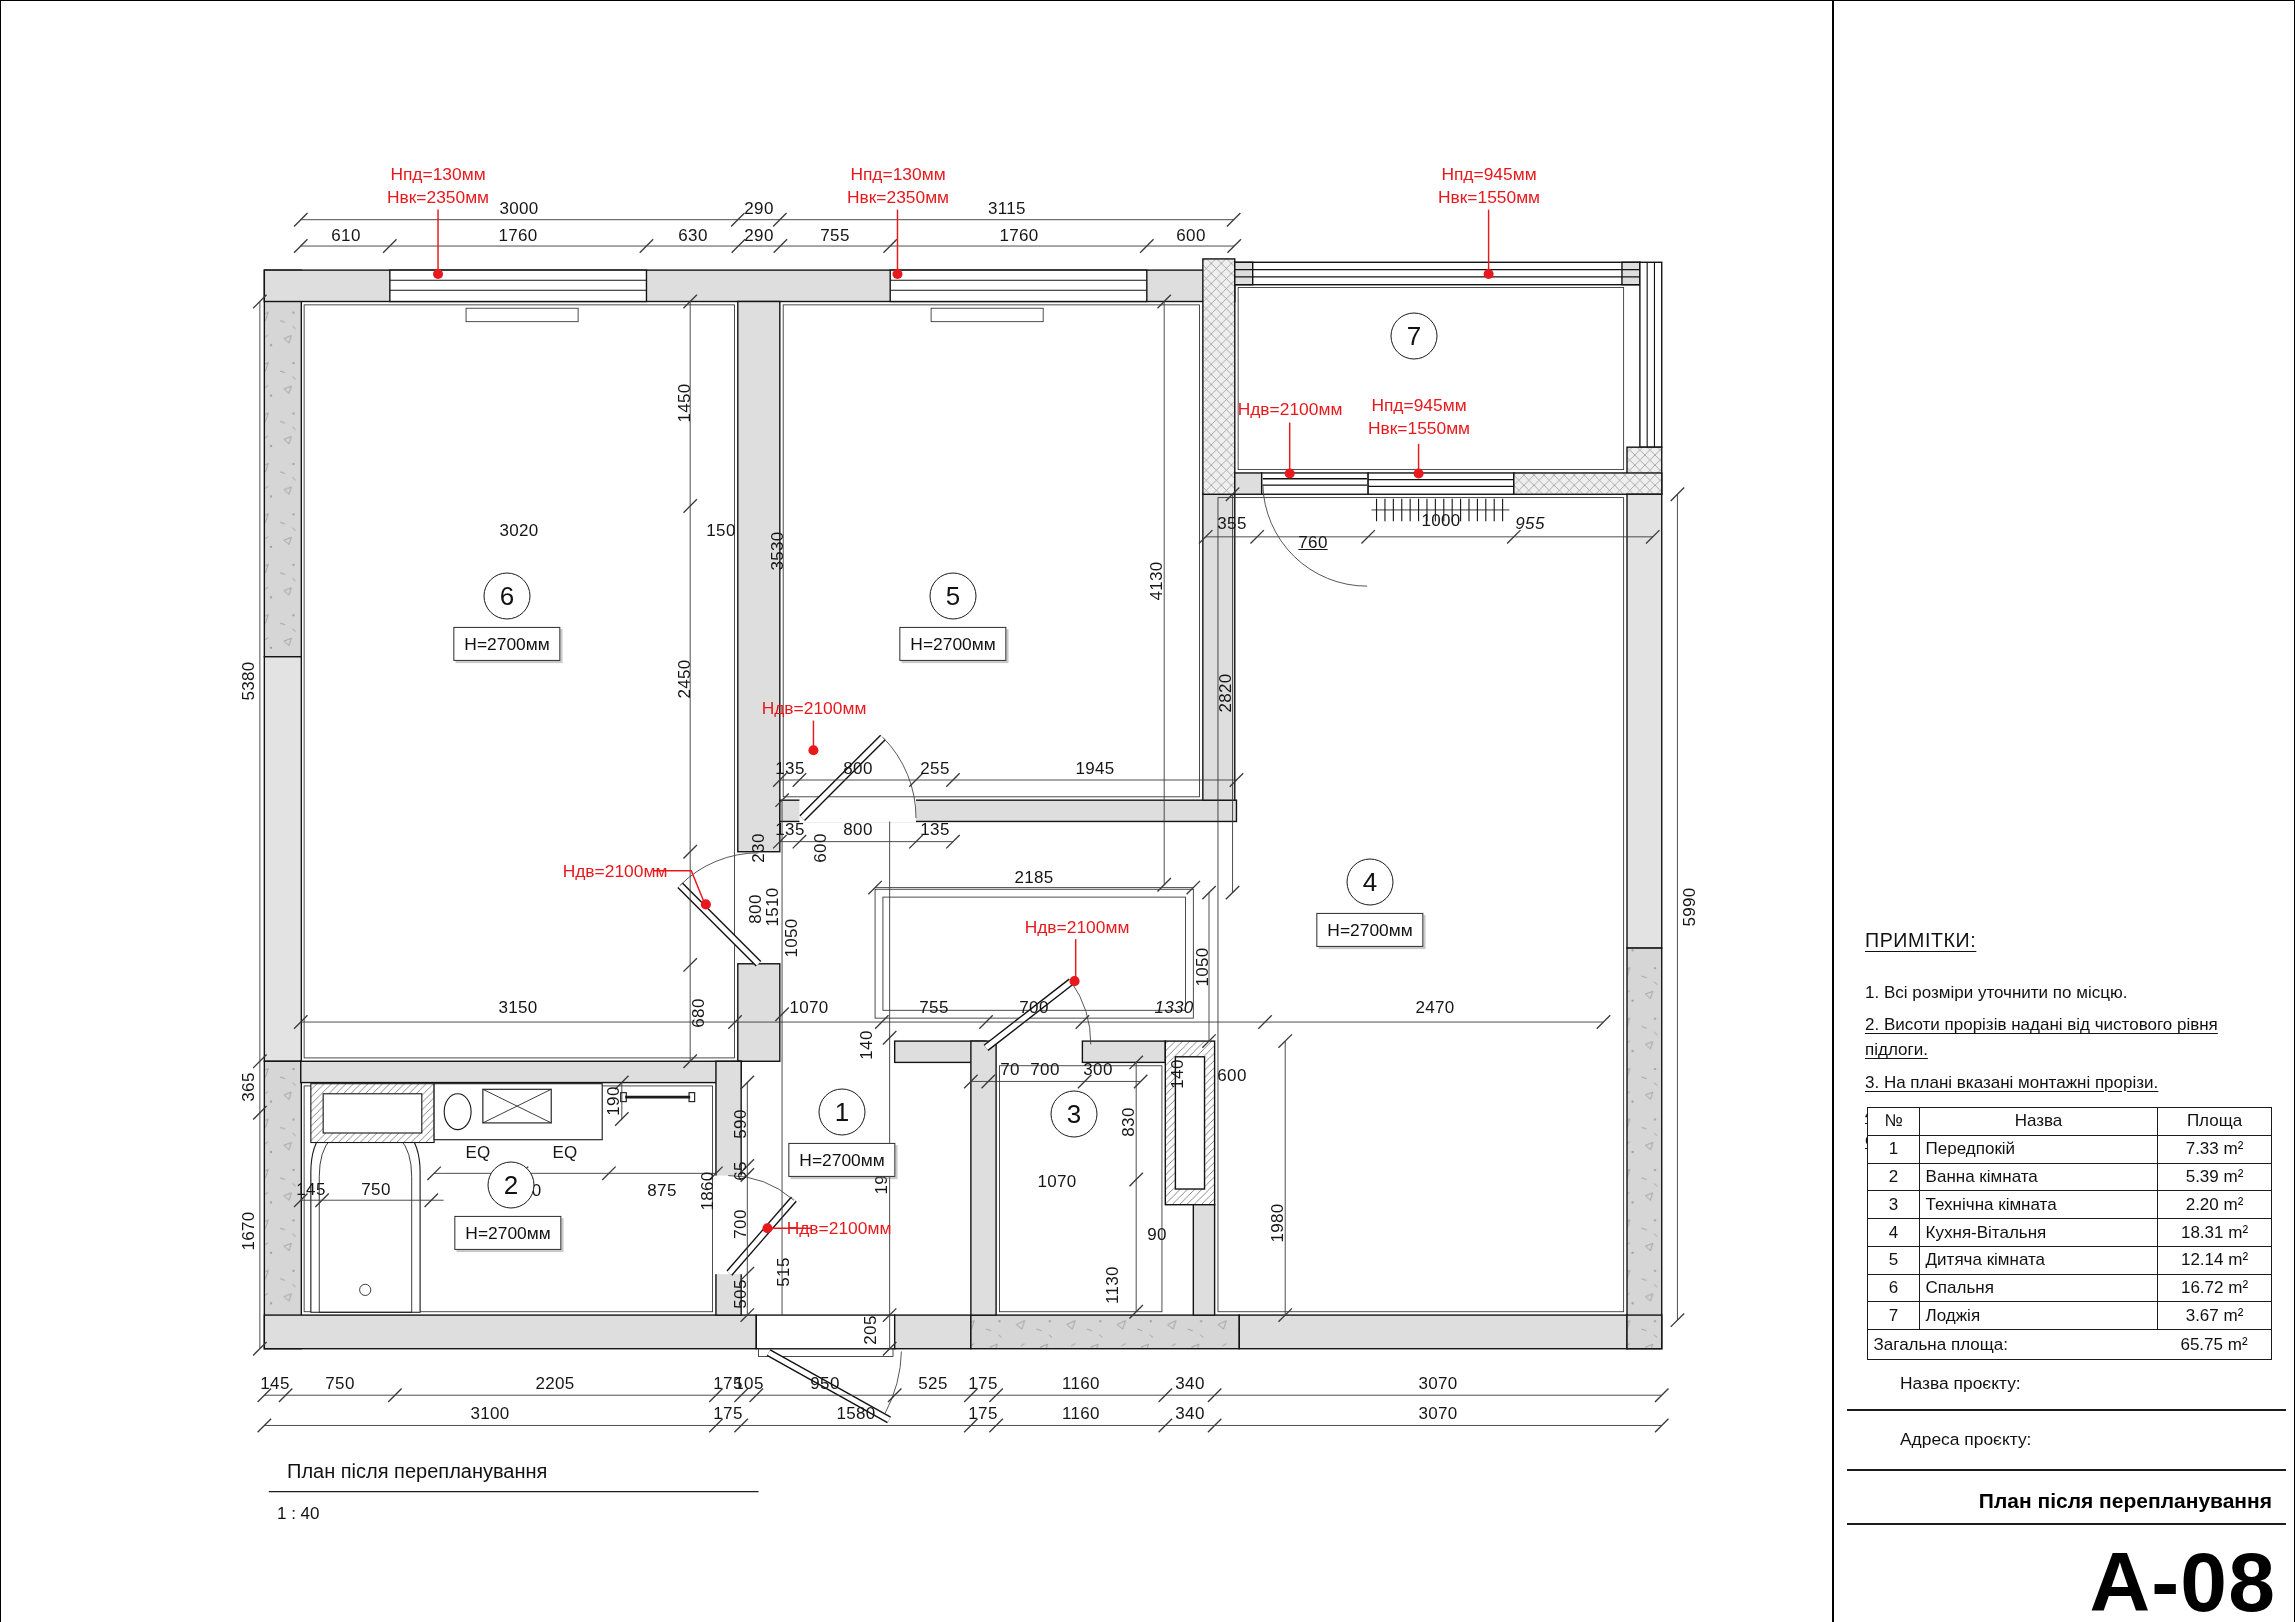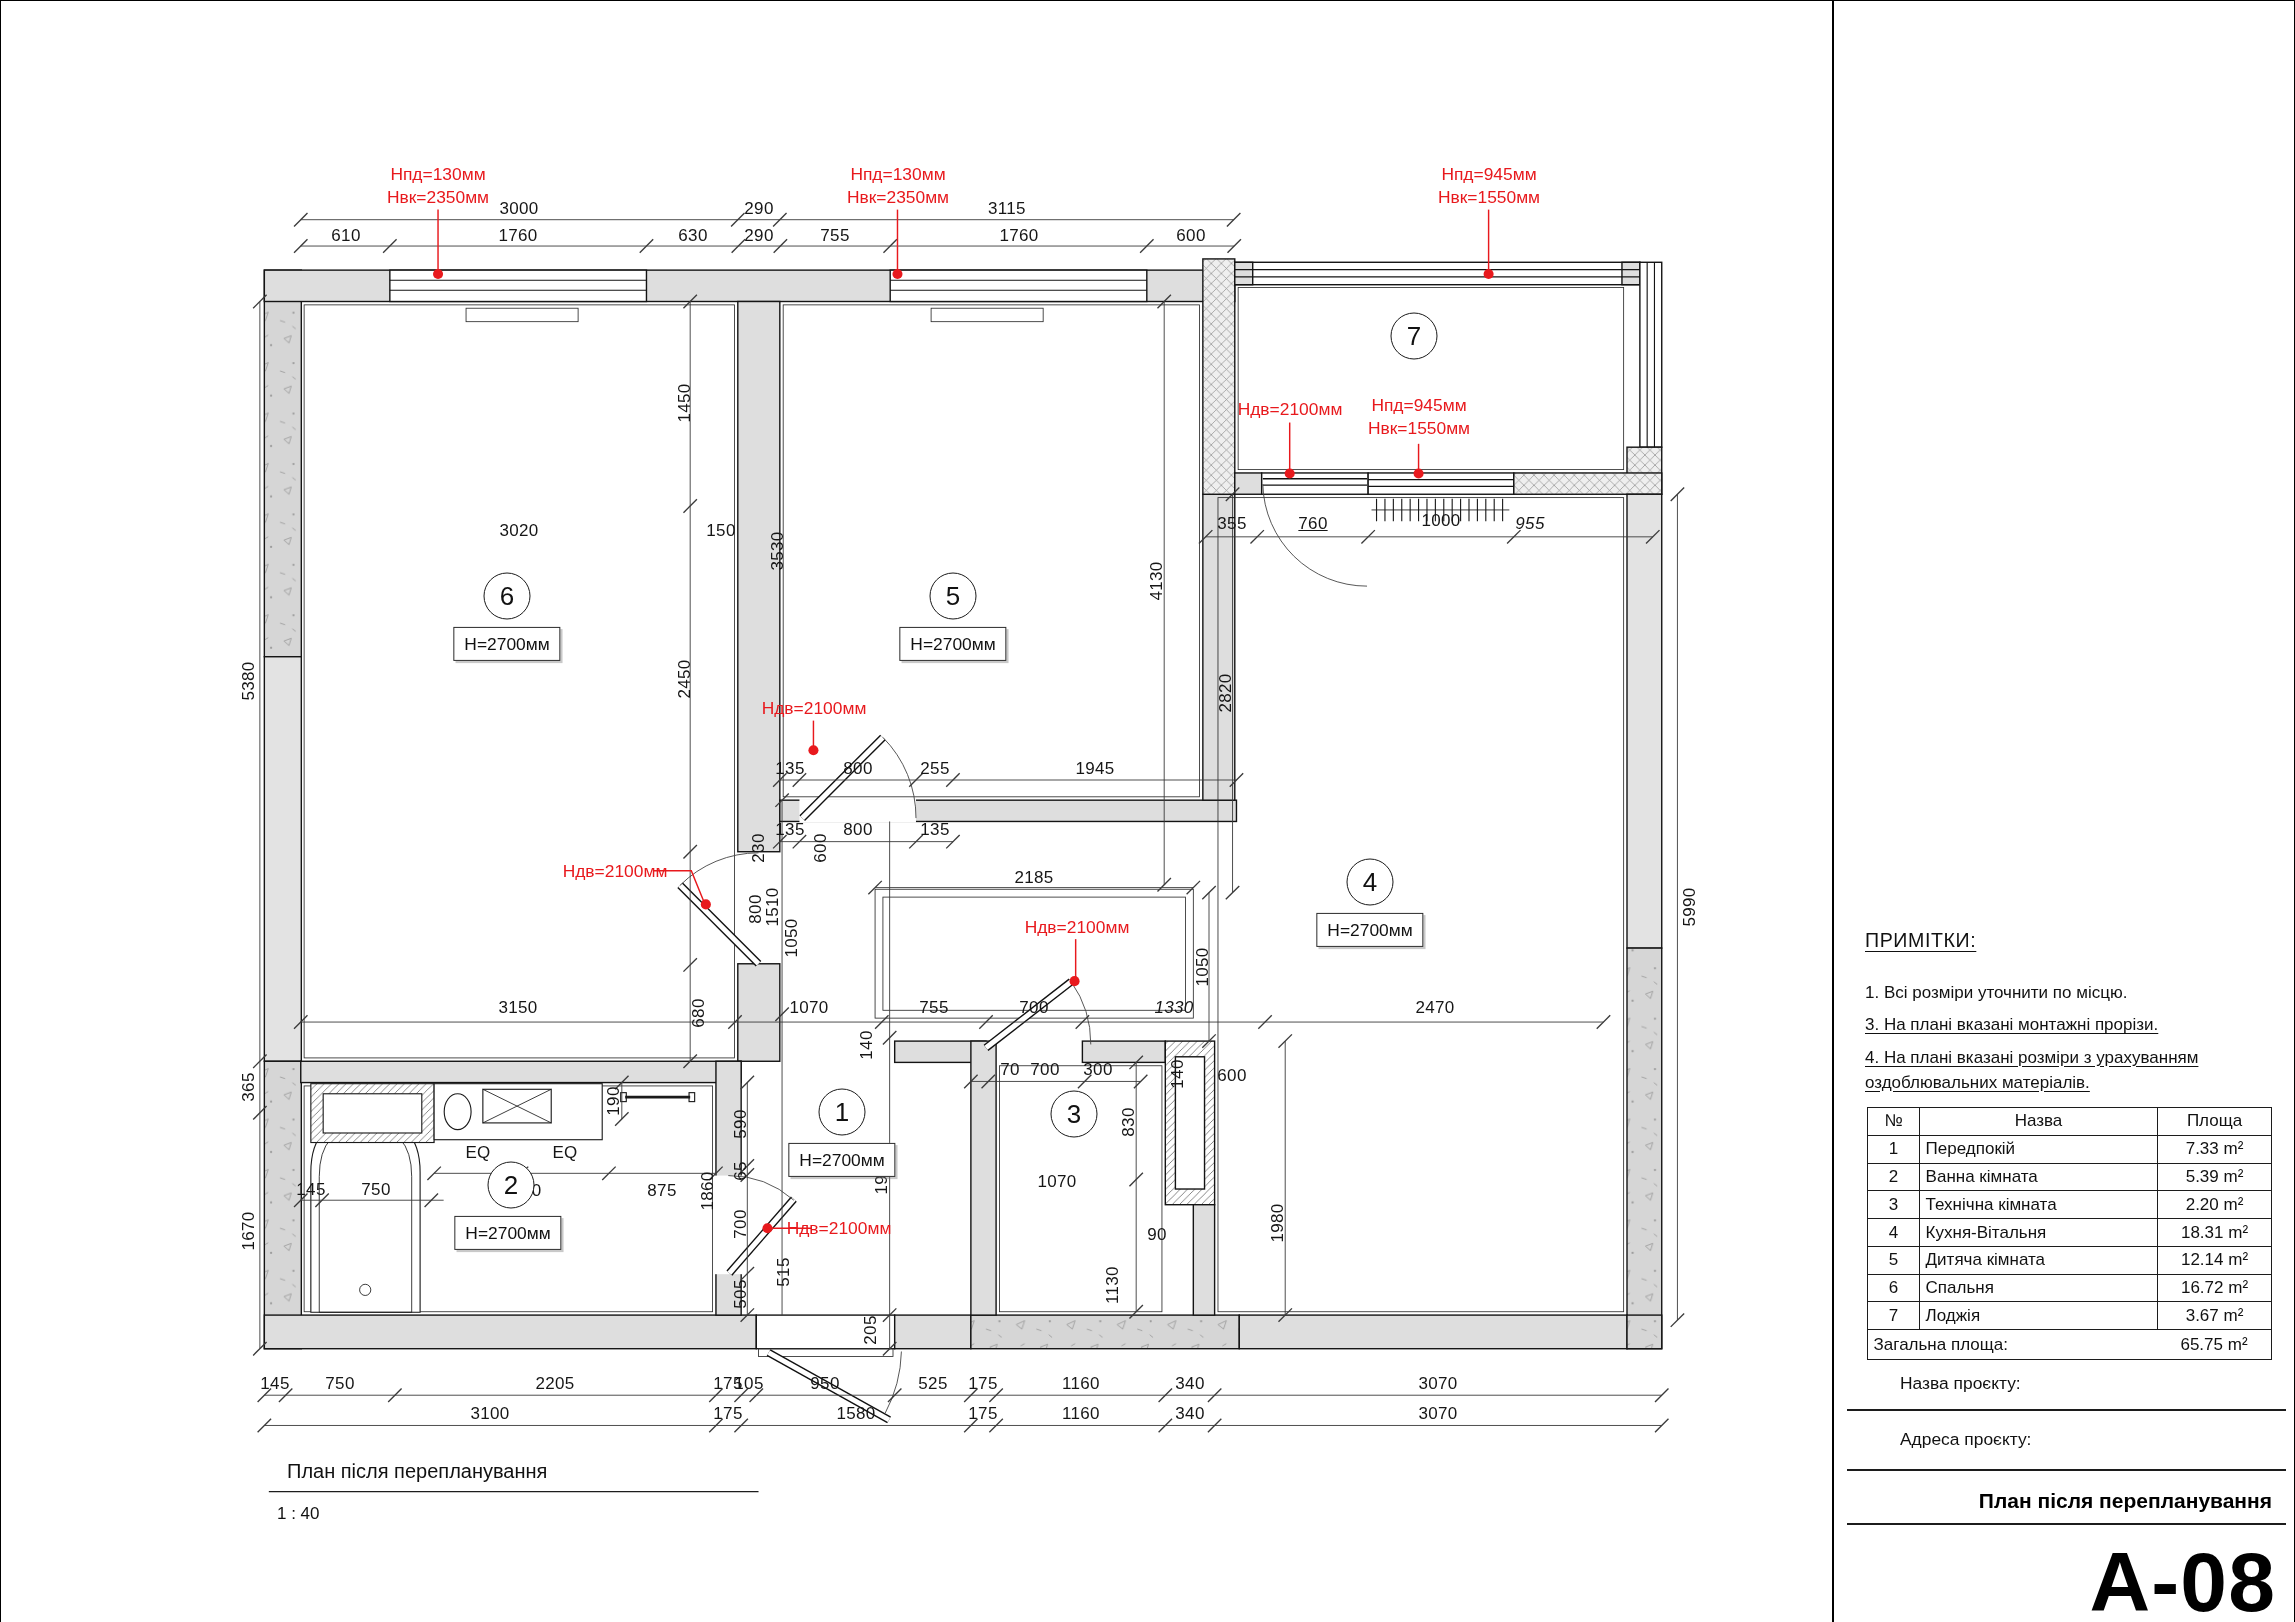--- a/index.html
+++ b/index.html
@@ -357,21 +357,21 @@
       <div class="dim" style="left: 758px; top: 208px;">290</div>
       <div class="dim" style="left: 1006px; top: 208px;">3115</div>
       <div class="dim" style="left: 345px; top: 235px;">610</div>
       <div class="dim" style="left: 517px; top: 235px;">1760</div>
       <div class="dim" style="left: 692px; top: 235px;">630</div>
       <div class="dim" style="left: 758px; top: 235px;">290</div>
       <div class="dim" style="left: 834px; top: 235px;">755</div>
       <div class="dim" style="left: 1018px; top: 235px;">1760</div>
       <div class="dim" style="left: 1190px; top: 235px;">600</div>
       <div class="dim" style="left: 1231px; top: 523px;">355</div>
-      <div class="dim" style="left: 1312px; top: 523px; text-decoration: underline;">760</div>
+      <div class="dim" style="left: 1312px; top: 542px; text-decoration: underline;">760</div>
       <div class="dim" style="left: 1440px; top: 520px;">1000</div>
       <div class="dim" style="left: 1529px; top: 523px; font-style: italic;">955</div>
       <div class="dim rot" style="left: 248px; top: 680px;">5380</div>
       <div class="dim rot" style="left: 248px; top: 1086px;">365</div>
       <div class="dim rot" style="left: 248px; top: 1230px;">1670</div>
       <div class="dim rot" style="left: 684px; top: 402px;">1450</div>
       <div class="dim rot" style="left: 684px; top: 678px;">2450</div>
       <div class="dim rot" style="left: 777px; top: 550px;">3530</div>
       <div class="dim" style="left: 518px; top: 530px;">3020</div>
       <div class="dim" style="left: 720px; top: 530px;">150</div>
@@ -490,20 +490,21 @@
 
   <div class="plan-caption" style="left:286px;top:1459px;">План після перепланування</div>
   <div class="plan-scale" style="left:276px;top:1503px;">1 : 40</div>
 
   <div class="divider"></div>
 
   <div class="notes">
     <div class="notes-title">ПРИМІТКИ:</div>
     <div id="notes-list">
         <div class="note">1. Всі розміри уточнити по місцю.</div>
+        <div class="note u">2. Висоти прорізів надані від чистового рівня підлоги.</div>
         <div class="note u">3. На плані вказані монтажні прорізи.</div>
         <div class="note u">4. На плані вказані розміри з урахуванням оздоблювальних матеріалів.</div>
       </div>
   </div>
 
   <div class="spec">
     <div class="spec-row">
       <div class="c b">№</div>
       <div class="c b">Назва</div>
       <div class="c">Площа</div>

